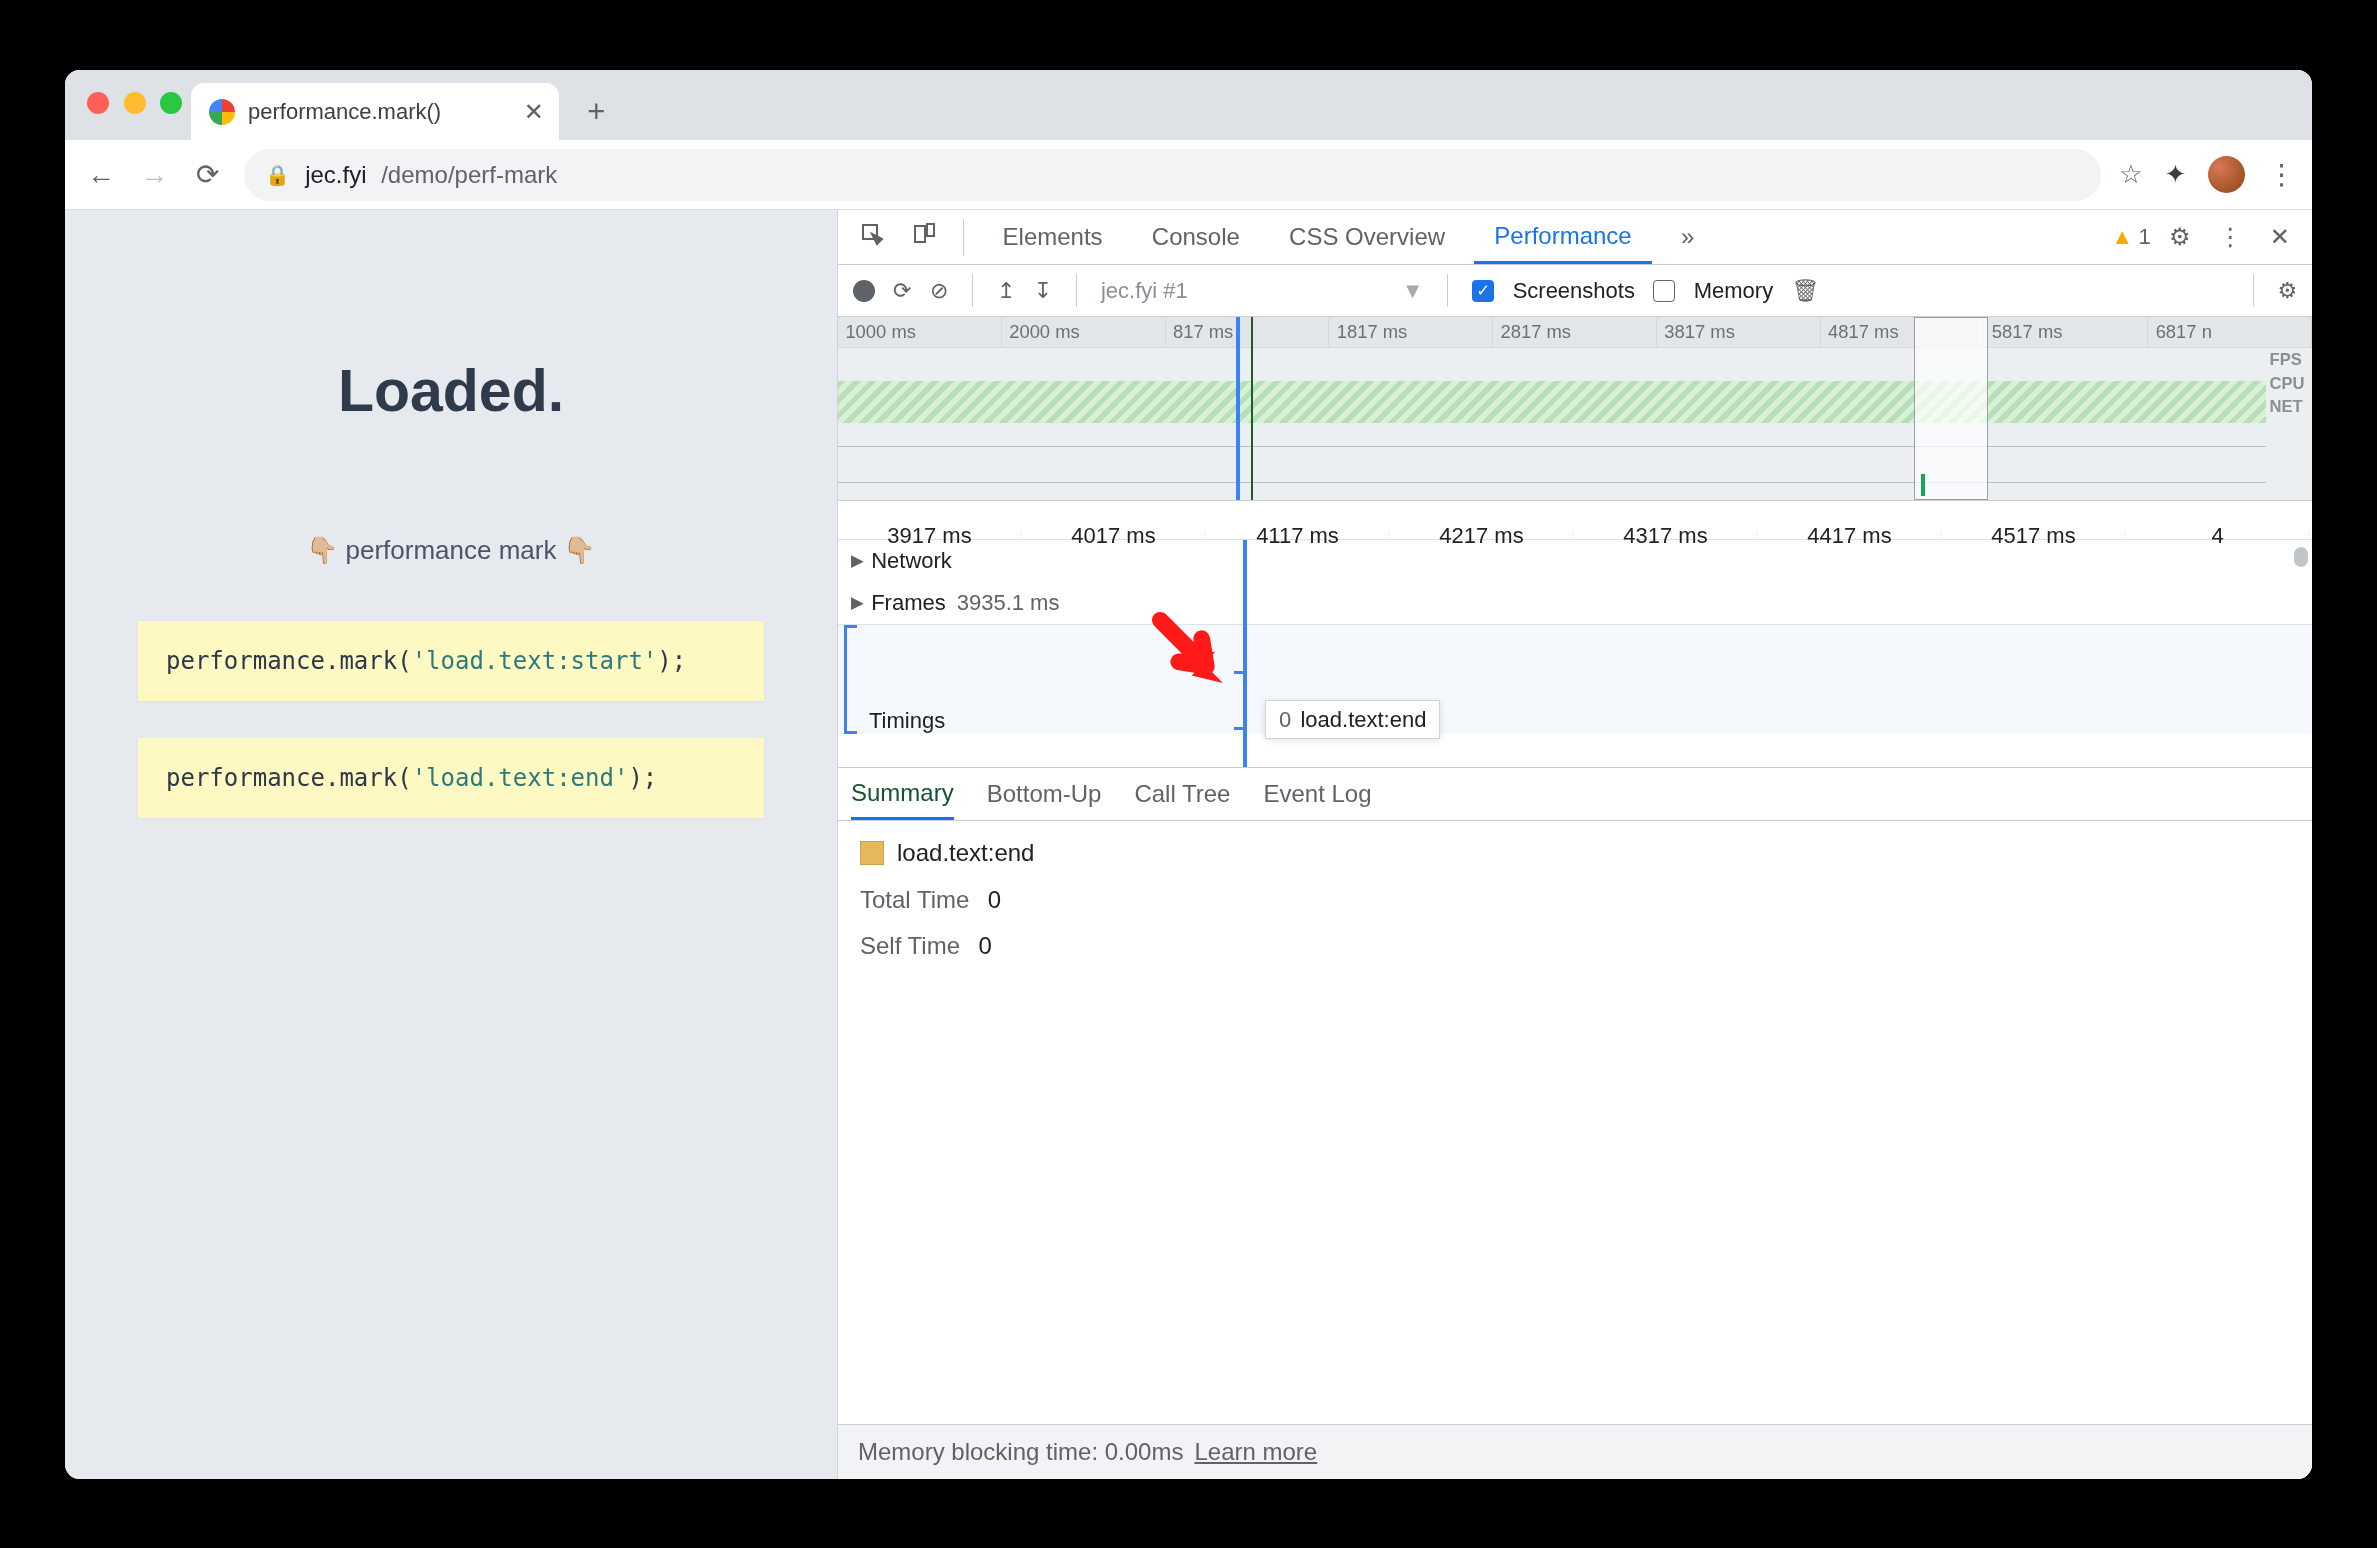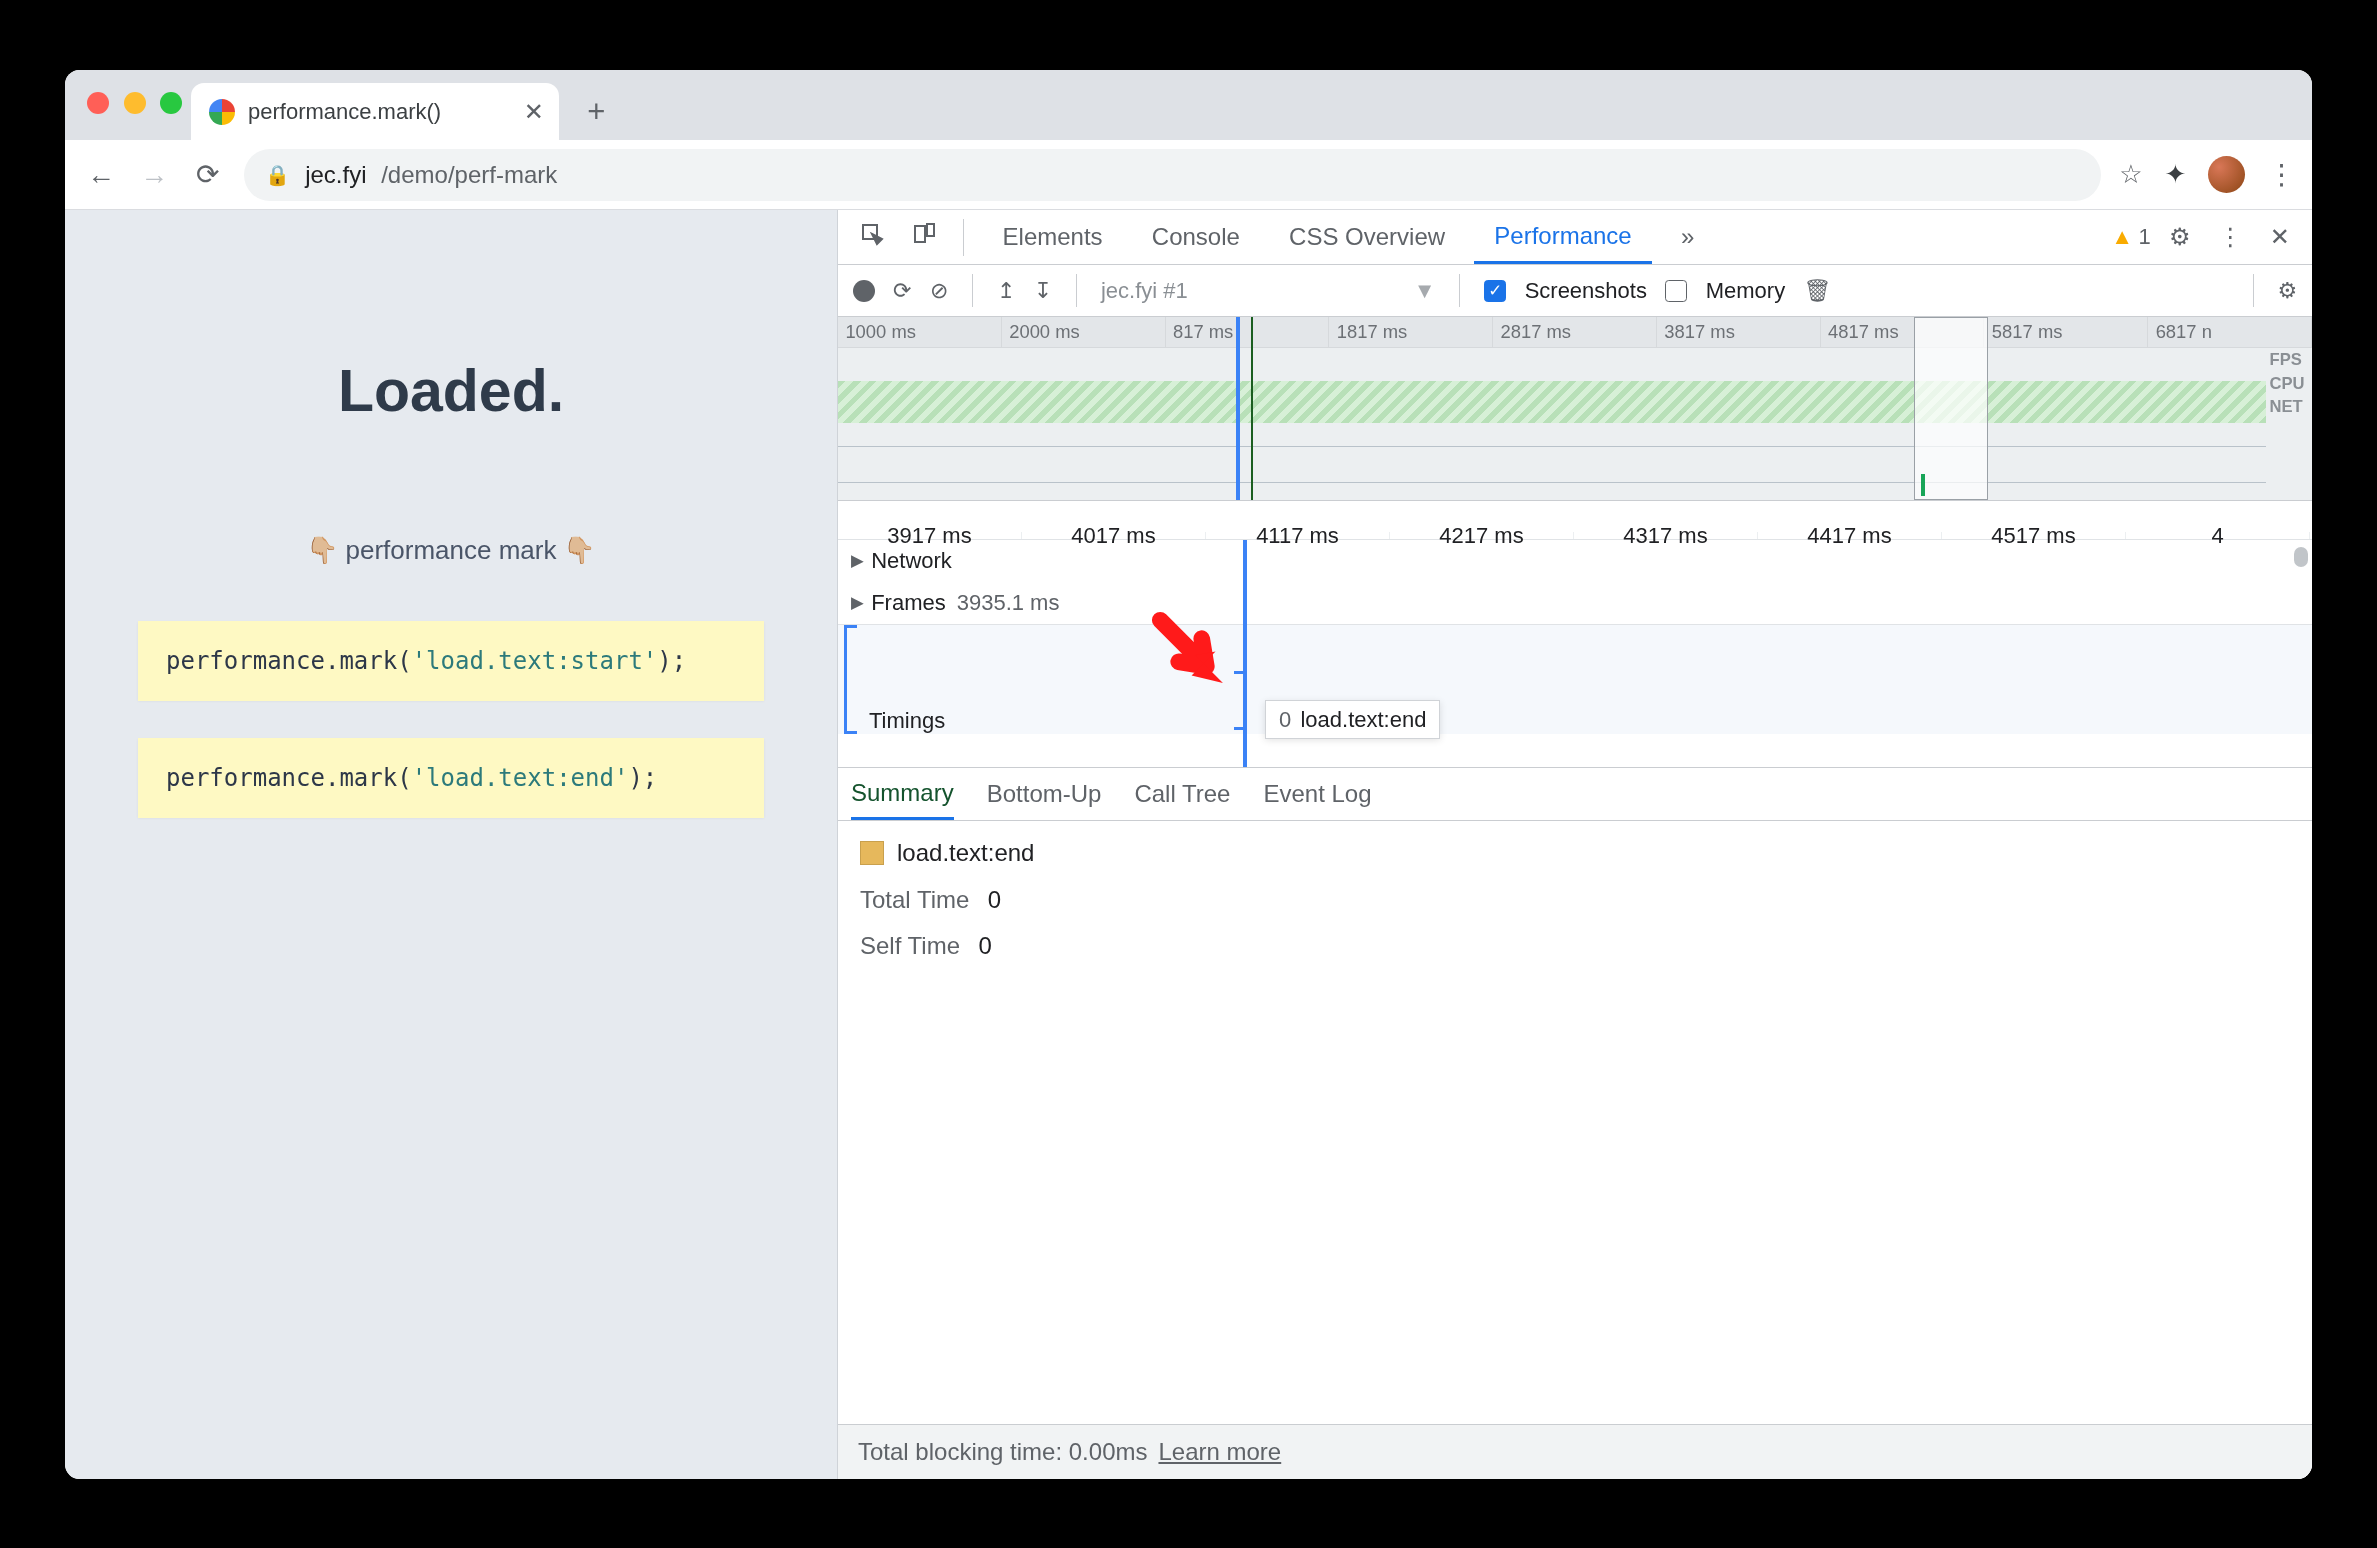--- a/index.html
+++ b/index.html
@@ -163,21 +163,21 @@
   .warn-badge{display:flex;align-items:center;gap:5.5px;color:#5f6368;font-size:22px;}
   .warn-tri{color:#f9ab00;}
   .dt-icon{font-size:24px;color:#5f6368;padding:0 9.2px;}
   
   .perf-toolbar{
     height:52px;border-bottom:0.9px solid #cacdd1;display:flex;align-items:center;
     padding:0 14.7px;gap:18.4px;font-size:22px;color:#5f6368;
   }
   .perf-toolbar .rec{width:22px;height:22px;border-radius:50%;background:#5f6368;}
   .perf-toolbar .vsep{width:0.9px;height:33px;background:#cacdd1;margin:0 5.5px;}
-  .recording-label{color:#8a8f94;display:flex;align-items:center;gap:23px;flex:0 0 auto;}
+  .recording-label{color:#8a8f94;display:flex;align-items:center;gap:11px;flex:0 0 auto;}
   .dd-caret{color:#a6aaae;}
   .chk{width:22px;height:22px;border:1.8px solid #5f6368;border-radius:3.7px;display:inline-flex;align-items:center;justify-content:center;}
   .chk.checked{background:#1a73e8;border-color:#1a73e8;color:#fff;font-size:16.6px;}
   
   .overview{height:184px;background:#eceff1;border-bottom:0.9px solid #cacdd1;position:relative;}
   .ov-ticks{height:31px;display:flex;font-size:18.4px;color:#6c7075;border-bottom:0.9px solid #d6d9dc;background:#e3e6e9;}
   .ov-tick{flex:1;padding-left:7.4px;border-right:0.9px solid #d6d9dc;display:flex;align-items:center;}
   .ov-labels{position:absolute;right:7.4px;top:33px;display:flex;flex-direction:column;gap:3.7px;font-size:16.6px;color:#8a8f94;font-weight:600;}
   .ov-cpu{position:absolute;left:0;top:64px;right:46px;height:42px;background:repeating-linear-gradient(135deg,#b8e0b8 0 5.5px,#d7f0d7 5.5px 11px);}
   .ov-net-row{position:absolute;left:0;right:46px;top:129px;height:37px;display:flex;}
@@ -410,19 +410,19 @@
           <span>Total Time</span>
           <span class="v">0</span>
         </div>
         <div class="kv">
           <span>Self Time</span>
           <span class="v">0</span>
         </div>
       </div>
 
       <div class="footer">
-        <span>Total blocking time: 0.00ms</span>
+        <span>Memory blocking time: 0.00ms</span>
         <a href="#">Learn more</a>
       </div>
     </div>
   </div>
 </div>
 
 
 </body></html>

